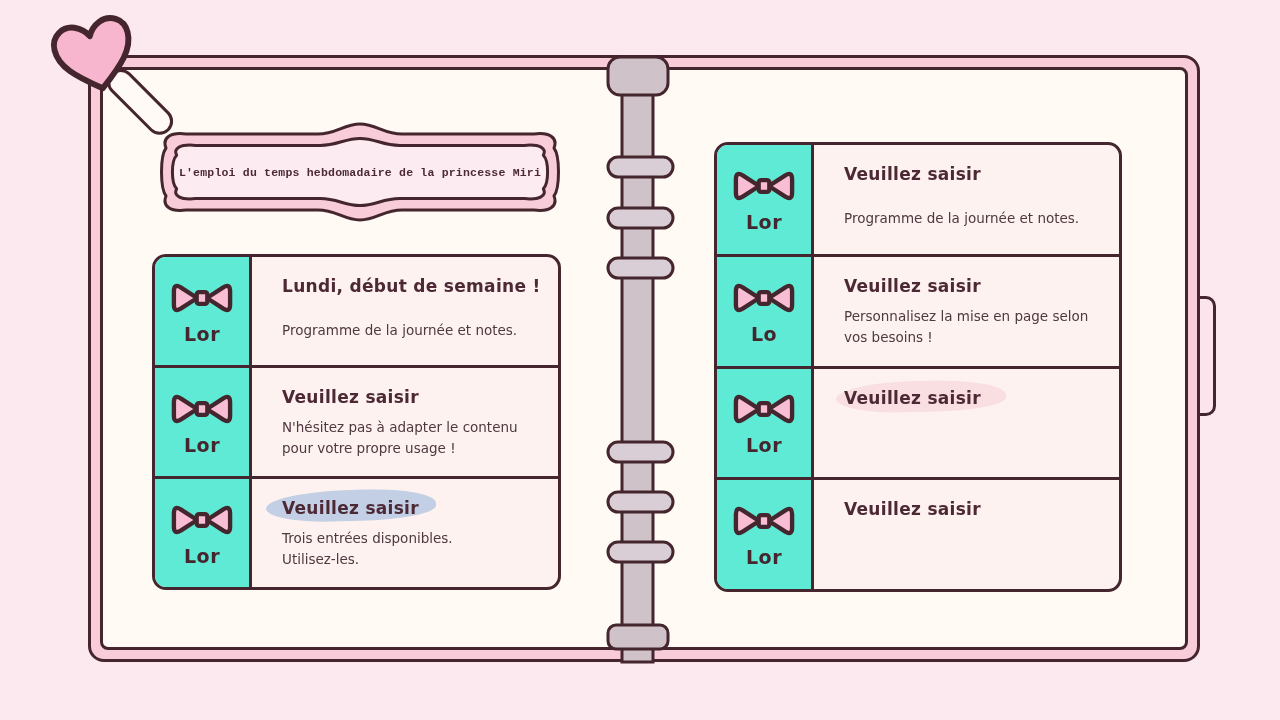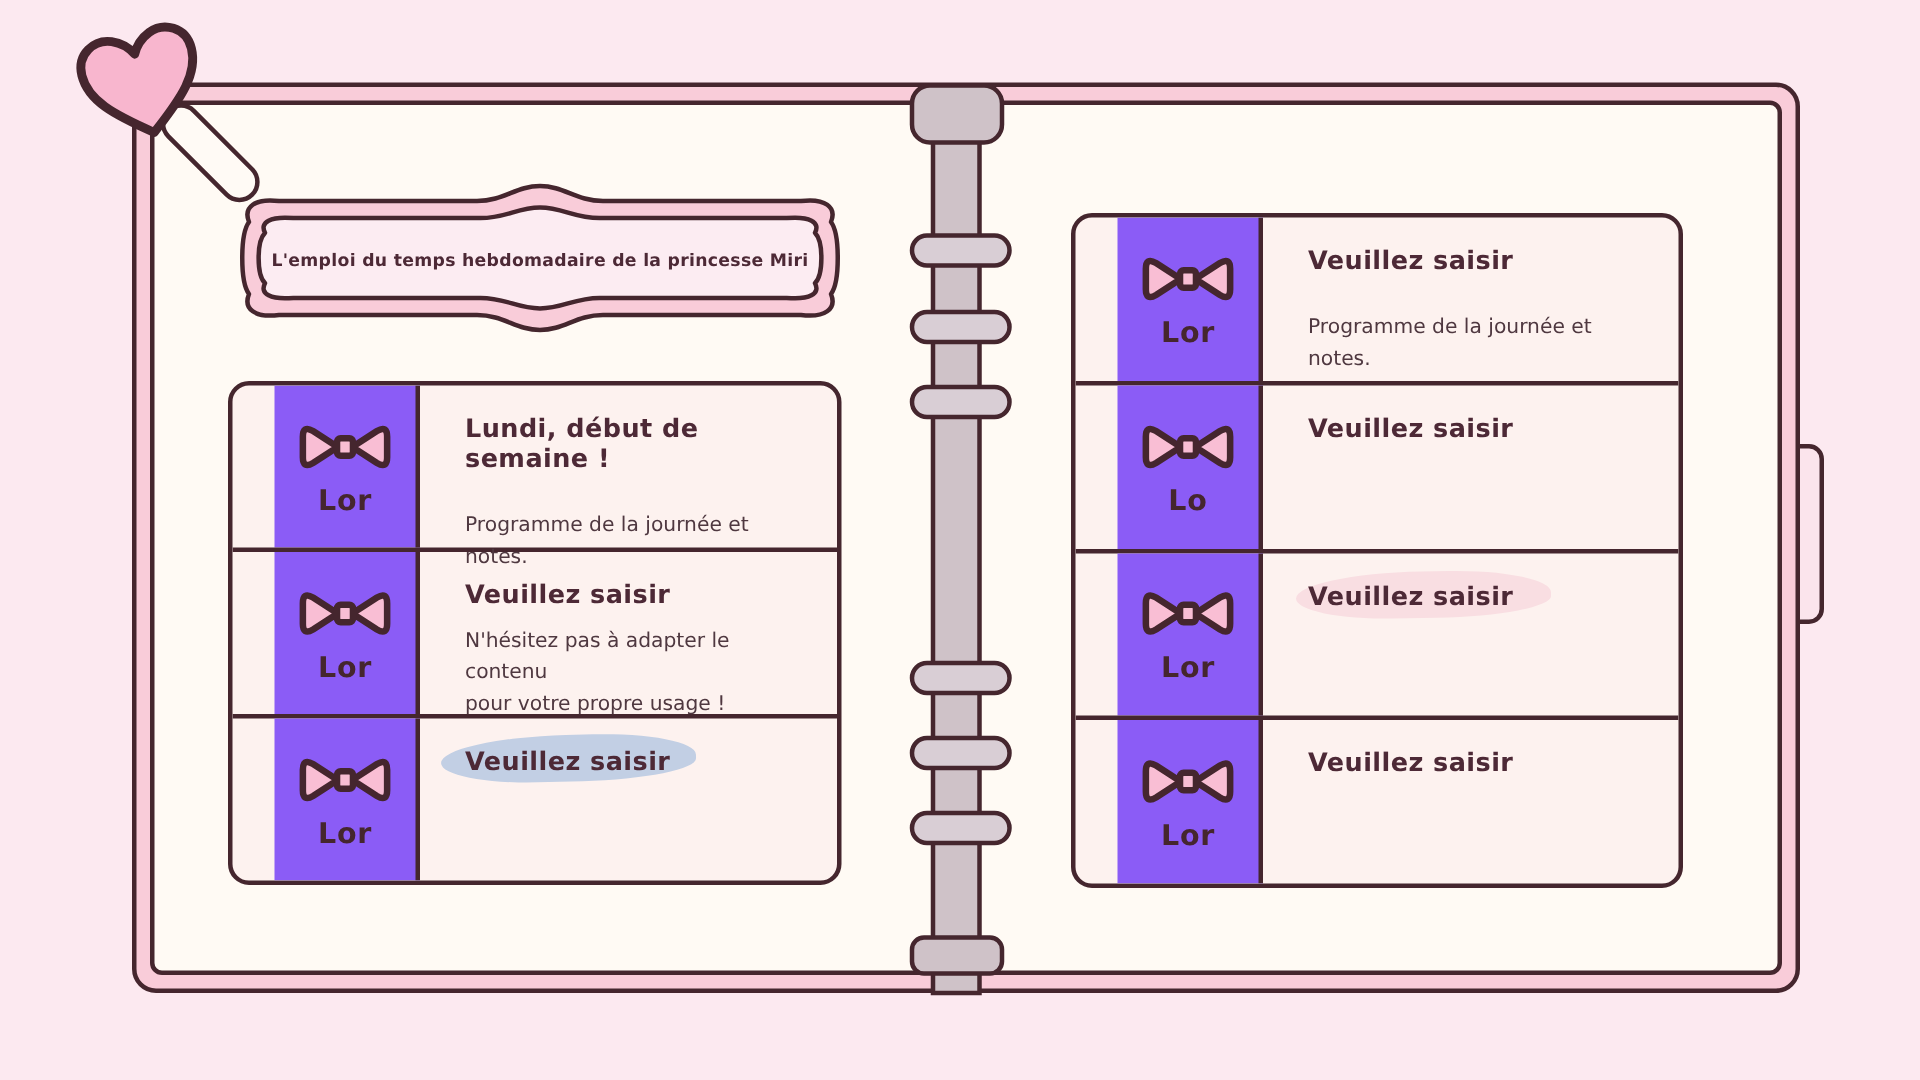--- a/index.html
+++ b/index.html
@@ -32,35 +32,36 @@
     box-sizing:border-box;
     transform:rotate(45deg); transform-origin:12px 13px; z-index:4;
   }
   .pin-heart { position:absolute; left:52px; top:16px; z-index:5; transform:rotate(-14deg); }
   
   .banner-svg { position:absolute; left:148px; top:116px; z-index:2; }
   .banner-title {
     position:absolute; left:150px; top:166px; width:420px; z-index:2;
     text-align:center; font-size:11.5px; font-weight:bold; letter-spacing:0.2px;
     color:#4d2936;
+    font-family:Liberation Mono, monospace;
   }
   
   .cards {
     position:absolute; box-sizing:border-box; z-index:2;
     border:3px solid #45262e; border-radius:14px; overflow:hidden;
     background:#fdf2ef; display:flex; flex-direction:column;
   }
   .cards-left  { left:152px; top:254px; width:409px; height:336px; }
   .cards-right { left:714px; top:142px; width:408px; height:450px; }
   .entry { flex:1; display:flex; min-height:0; }
   .entry + .entry { border-top:3px solid #45262e; }
   .tabcol {
-    width:97px; flex:0 0 97px; background:#8b5cf6; border-right:3px solid #45262e;
+    width:97px; flex:0 0 97px; background:#5eead4; border-right:3px solid #45262e;
     display:flex; flex-direction:column; align-items:center; justify-content:center;
-    gap:5px; box-sizing:border-box;margin-left:28px;
+    gap:5px; box-sizing:border-box;
   }
   .tab-label { font-size:19px; font-weight:bold; color:#45262e; letter-spacing:0.5px; }
   .entry-content { flex:1; position:relative; padding:19px 14px 0 30px;border-radius:24px; }
   .entry-heading {
     position:relative; z-index:1; font-size:17px; font-weight:bold;
     color:#4d2936; letter-spacing:0.3px;
   }
   .entry-body {
     margin-top:10px; font-size:13.5px; color:#4f3840; line-height:1.55;
     white-space:pre-line;
@@ -151,20 +152,22 @@
       <svg width="62" height="40" viewBox="0 0 64 40">
         <path d="M27 20 L10 9 C5 6 3 8 3 13 L3 27 C3 32 5 34 10 31 Z" fill="#f9bed4" stroke="#45262e" stroke-width="4.5" stroke-linejoin="round"></path>
         <path d="M37 20 L54 9 C59 6 61 8 61 13 L61 27 C61 32 59 34 54 31 Z" fill="#f9bed4" stroke="#45262e" stroke-width="4.5" stroke-linejoin="round"></path>
         <rect x="26.5" y="14" width="11" height="12" rx="2.5" fill="#f9bed4" stroke="#45262e" stroke-width="4.5"></rect>
       </svg>
       <div class="tab-label">Lor</div>
     </div>
     <div class="entry-content">
       <div class="hl hl-blue"></div>
       <div class="entry-heading">Veuillez saisir</div>
+      <div class="entry-body">Trois entrées disponibles.
+Utilisez-les.</div>
     </div>
   </div>
 
 </div>
 
 <div class="cards cards-right">
 
   <div class="entry">
     <div class="tabcol">
       <svg width="62" height="40" viewBox="0 0 64 40">
@@ -184,20 +187,22 @@
     <div class="tabcol">
       <svg width="62" height="40" viewBox="0 0 64 40">
         <path d="M27 20 L10 9 C5 6 3 8 3 13 L3 27 C3 32 5 34 10 31 Z" fill="#f9bed4" stroke="#45262e" stroke-width="4.5" stroke-linejoin="round"></path>
         <path d="M37 20 L54 9 C59 6 61 8 61 13 L61 27 C61 32 59 34 54 31 Z" fill="#f9bed4" stroke="#45262e" stroke-width="4.5" stroke-linejoin="round"></path>
         <rect x="26.5" y="14" width="11" height="12" rx="2.5" fill="#f9bed4" stroke="#45262e" stroke-width="4.5"></rect>
       </svg>
       <div class="tab-label">Lo</div>
     </div>
     <div class="entry-content">
       <div class="entry-heading">Veuillez saisir</div>
+      <div class="entry-body">Personnalisez la mise en page selon
+vos besoins !</div>
     </div>
   </div>
 
   <div class="entry">
     <div class="tabcol">
       <svg width="62" height="40" viewBox="0 0 64 40">
         <path d="M27 20 L10 9 C5 6 3 8 3 13 L3 27 C3 32 5 34 10 31 Z" fill="#f9bed4" stroke="#45262e" stroke-width="4.5" stroke-linejoin="round"></path>
         <path d="M37 20 L54 9 C59 6 61 8 61 13 L61 27 C61 32 59 34 54 31 Z" fill="#f9bed4" stroke="#45262e" stroke-width="4.5" stroke-linejoin="round"></path>
         <rect x="26.5" y="14" width="11" height="12" rx="2.5" fill="#f9bed4" stroke="#45262e" stroke-width="4.5"></rect>
       </svg>

